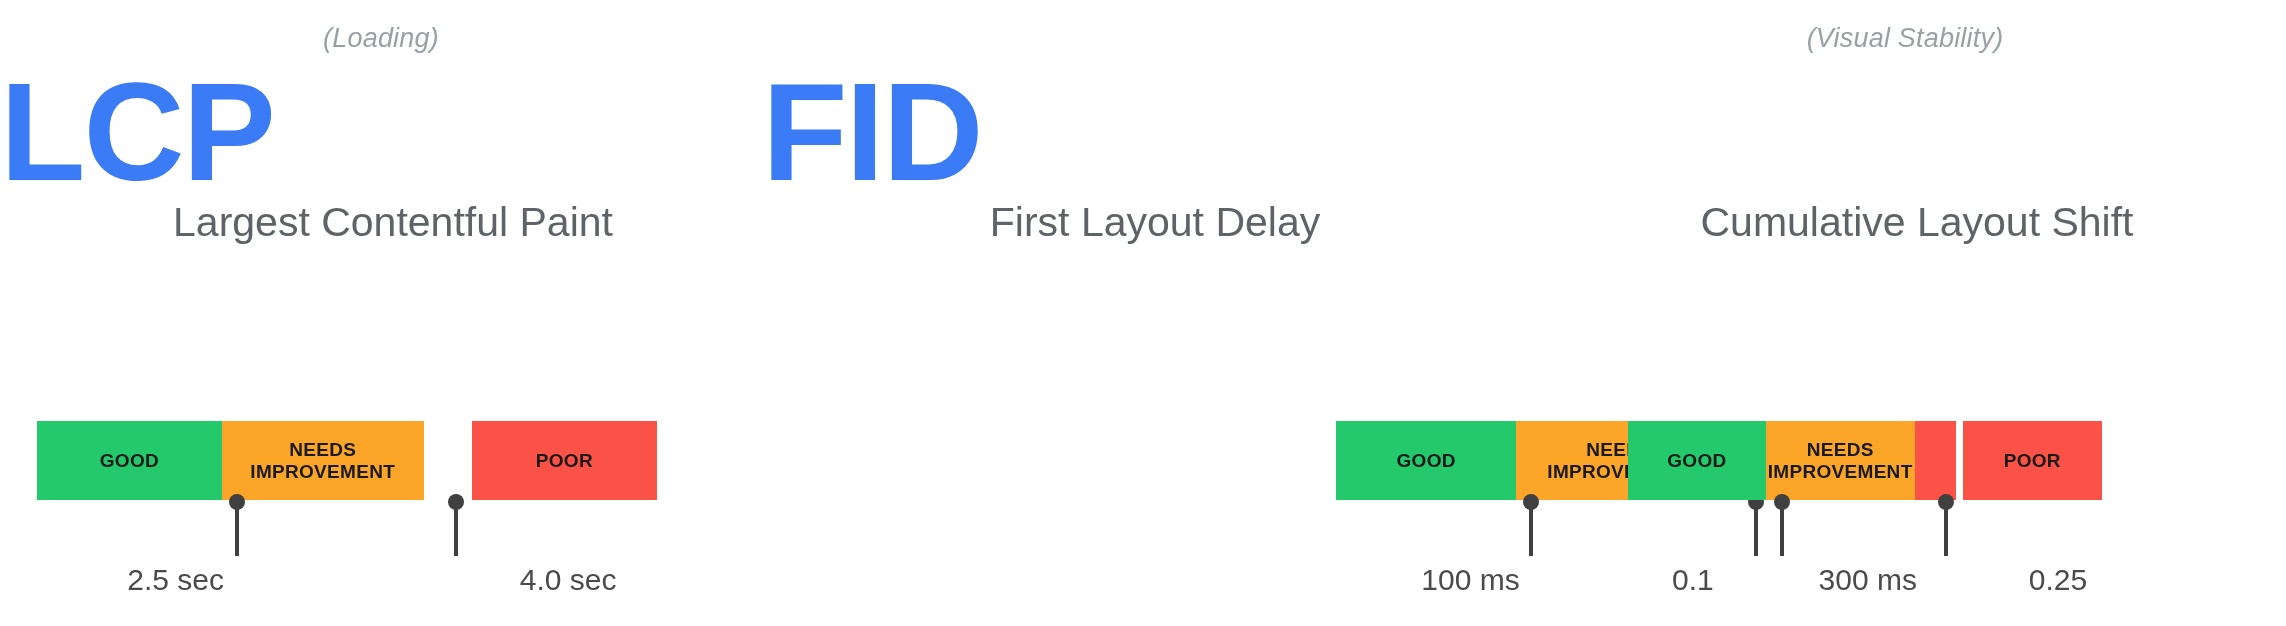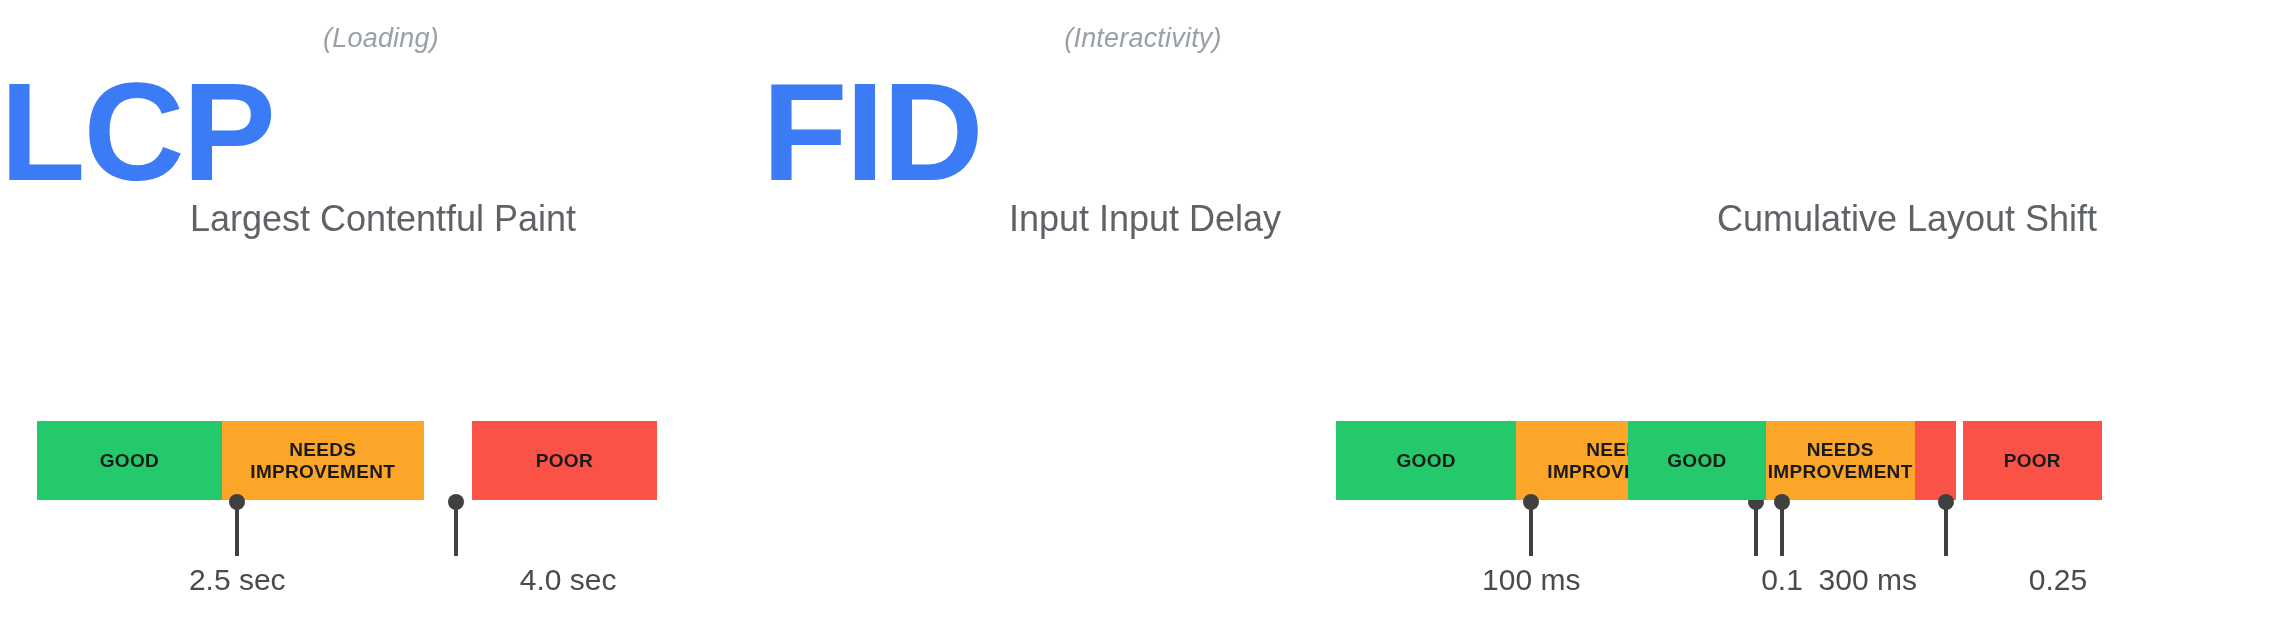--- a/index.html
+++ b/index.html
@@ -59,25 +59,25 @@
     font-weight: 700;
     color: #3b7bf6;
     letter-spacing: -2px;
     line-height: 1.05;
   }
 
   
   .full-name {
     position: absolute;
     top: 196px;
-    left: 2px;
-    width: 100%;
-    text-align: center;
-    font-family: "Liberation Sans", sans-serif;
-    font-size: 36px;
+    left: 12px;
+    width: 100%;
+    text-align: center;
+    font-family: "Liberation Sans", sans-serif;
+    font-size: 41px;
     font-weight: 400;
     color: #5f6368;
     letter-spacing: 0px;
     line-height: 1.3;
   }
 
   
   .scale-wrap {
     position: absolute;
     top: 421px;
@@ -142,21 +142,21 @@
     top: 62px;
     width: 220px;
     text-align: center;
     font-family: "Liberation Sans", sans-serif;
     font-size: 30px;
     font-weight: 400;
     color: #4b4b4b;
     white-space: nowrap;
     line-height: 1.2;
   }
-  .tick-label.align-right { text-align: center; padding-right: 112px; }
+  .tick-label.align-right { text-align: left; padding-right: 112px; }
   .tick-label.align-left  { text-align: center;  padding-left: 112px; }
 </style>
 </head>
 <body>
 
 <div id="board">
     <div class="metric-panel">
       <div class="category">(Loading)</div>
       <div class="acronym">LCP</div>
       <div class="full-name">Largest Contentful Paint</div>
@@ -173,43 +173,43 @@
           <div class="tick-label align-right">2.5 sec</div>
         </div>
         <div class="tick" style="left: 67.6%;">
           <div class="tick-dot" style="background: rgb(64, 64, 64);"></div>
           <div class="tick-stem" style="background: rgb(64, 64, 64);"></div>
           <div class="tick-label align-left">4.0 sec</div>
         </div>
       </div>
     </div>
     <div class="metric-panel">
-      <div class="category">(Interactivity)</div>
       <div class="acronym">FID</div>
-      <div class="full-name">Input Input Delay</div>
+      <div class="full-name">First Layout Delay</div>
       <div class="scale-wrap" style="left: 574px; width: 620px;">
         <div class="scale-bar">
           <div class="segment seg-good" style="width: 31.5%; background: rgb(35, 201, 107);">GOOD</div>
           <div class="segment seg-needs" style="width: 36.2%; background: rgb(251, 165, 41);">NEEDS
 IMPROVEMENT</div>
           <div class="segment seg-poor" style="width: 32.3%; background: rgb(251, 82, 72);">POOR</div>
         </div>
         <div class="tick" style="left: 31.5%;">
           <div class="tick-dot" style="background: rgb(64, 64, 64);"></div>
           <div class="tick-stem" style="background: rgb(64, 64, 64);"></div>
           <div class="tick-label align-right">100 ms</div>
         </div>
         <div class="tick" style="left: 67.7%;">
           <div class="tick-dot" style="background: rgb(64, 64, 64);"></div>
           <div class="tick-stem" style="background: rgb(64, 64, 64);"></div>
           <div class="tick-label align-left">300 ms</div>
         </div>
       </div>
     </div>
     <div class="metric-panel">
+      <div class="category">(Visual Stability)</div>
       <div class="full-name">Cumulative Layout Shift</div>
       <div class="scale-wrap" style="left: 104px; width: 474px;">
         <div class="scale-bar">
           <div class="segment seg-good" style="width: 32.5%; background: rgb(35, 201, 107);">GOOD</div>
           <div class="segment seg-needs" style="width: 34.6%; background: rgb(251, 165, 41);">NEEDS
 IMPROVEMENT</div>
           <div class="segment seg-poor" style="width: 32.9%; background: rgb(251, 82, 72);">POOR</div>
         </div>
         <div class="tick" style="left: 32.5%;">
           <div class="tick-dot" style="background: rgb(64, 64, 64);"></div>

